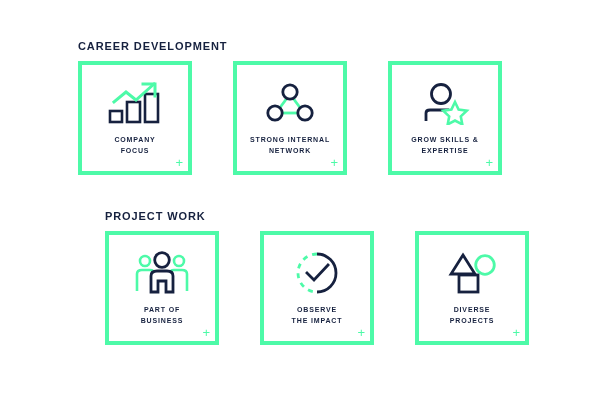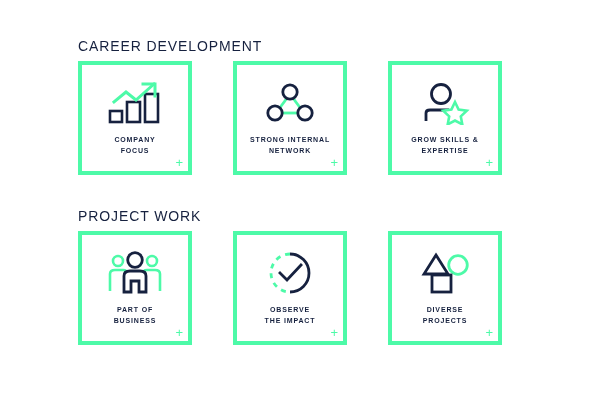--- a/index.html
+++ b/index.html
@@ -16,24 +16,24 @@
   .page {
     position: relative;
     width: 600px;
     height: 400px;
   }
   .section {
     position: absolute;
     left: 78px;
   }
   .section-1 { top: 40px; }
-  .section-2 { top: 210px; }
+  .section-2 { top: 210px; margin-left: 27px; }
   .section-heading {
-    font-size: 14px;
-    font-weight: normal;
+    font-size: 11px;
+    font-weight: bold;
     letter-spacing: 0.9px;
     color: #16213f;
     text-transform: uppercase;
     margin: 0 0 9px 0;
     line-height: 12px;
     white-space: nowrap;
   }
   .card-row {
     display: flex;
     flex-direction: row;

